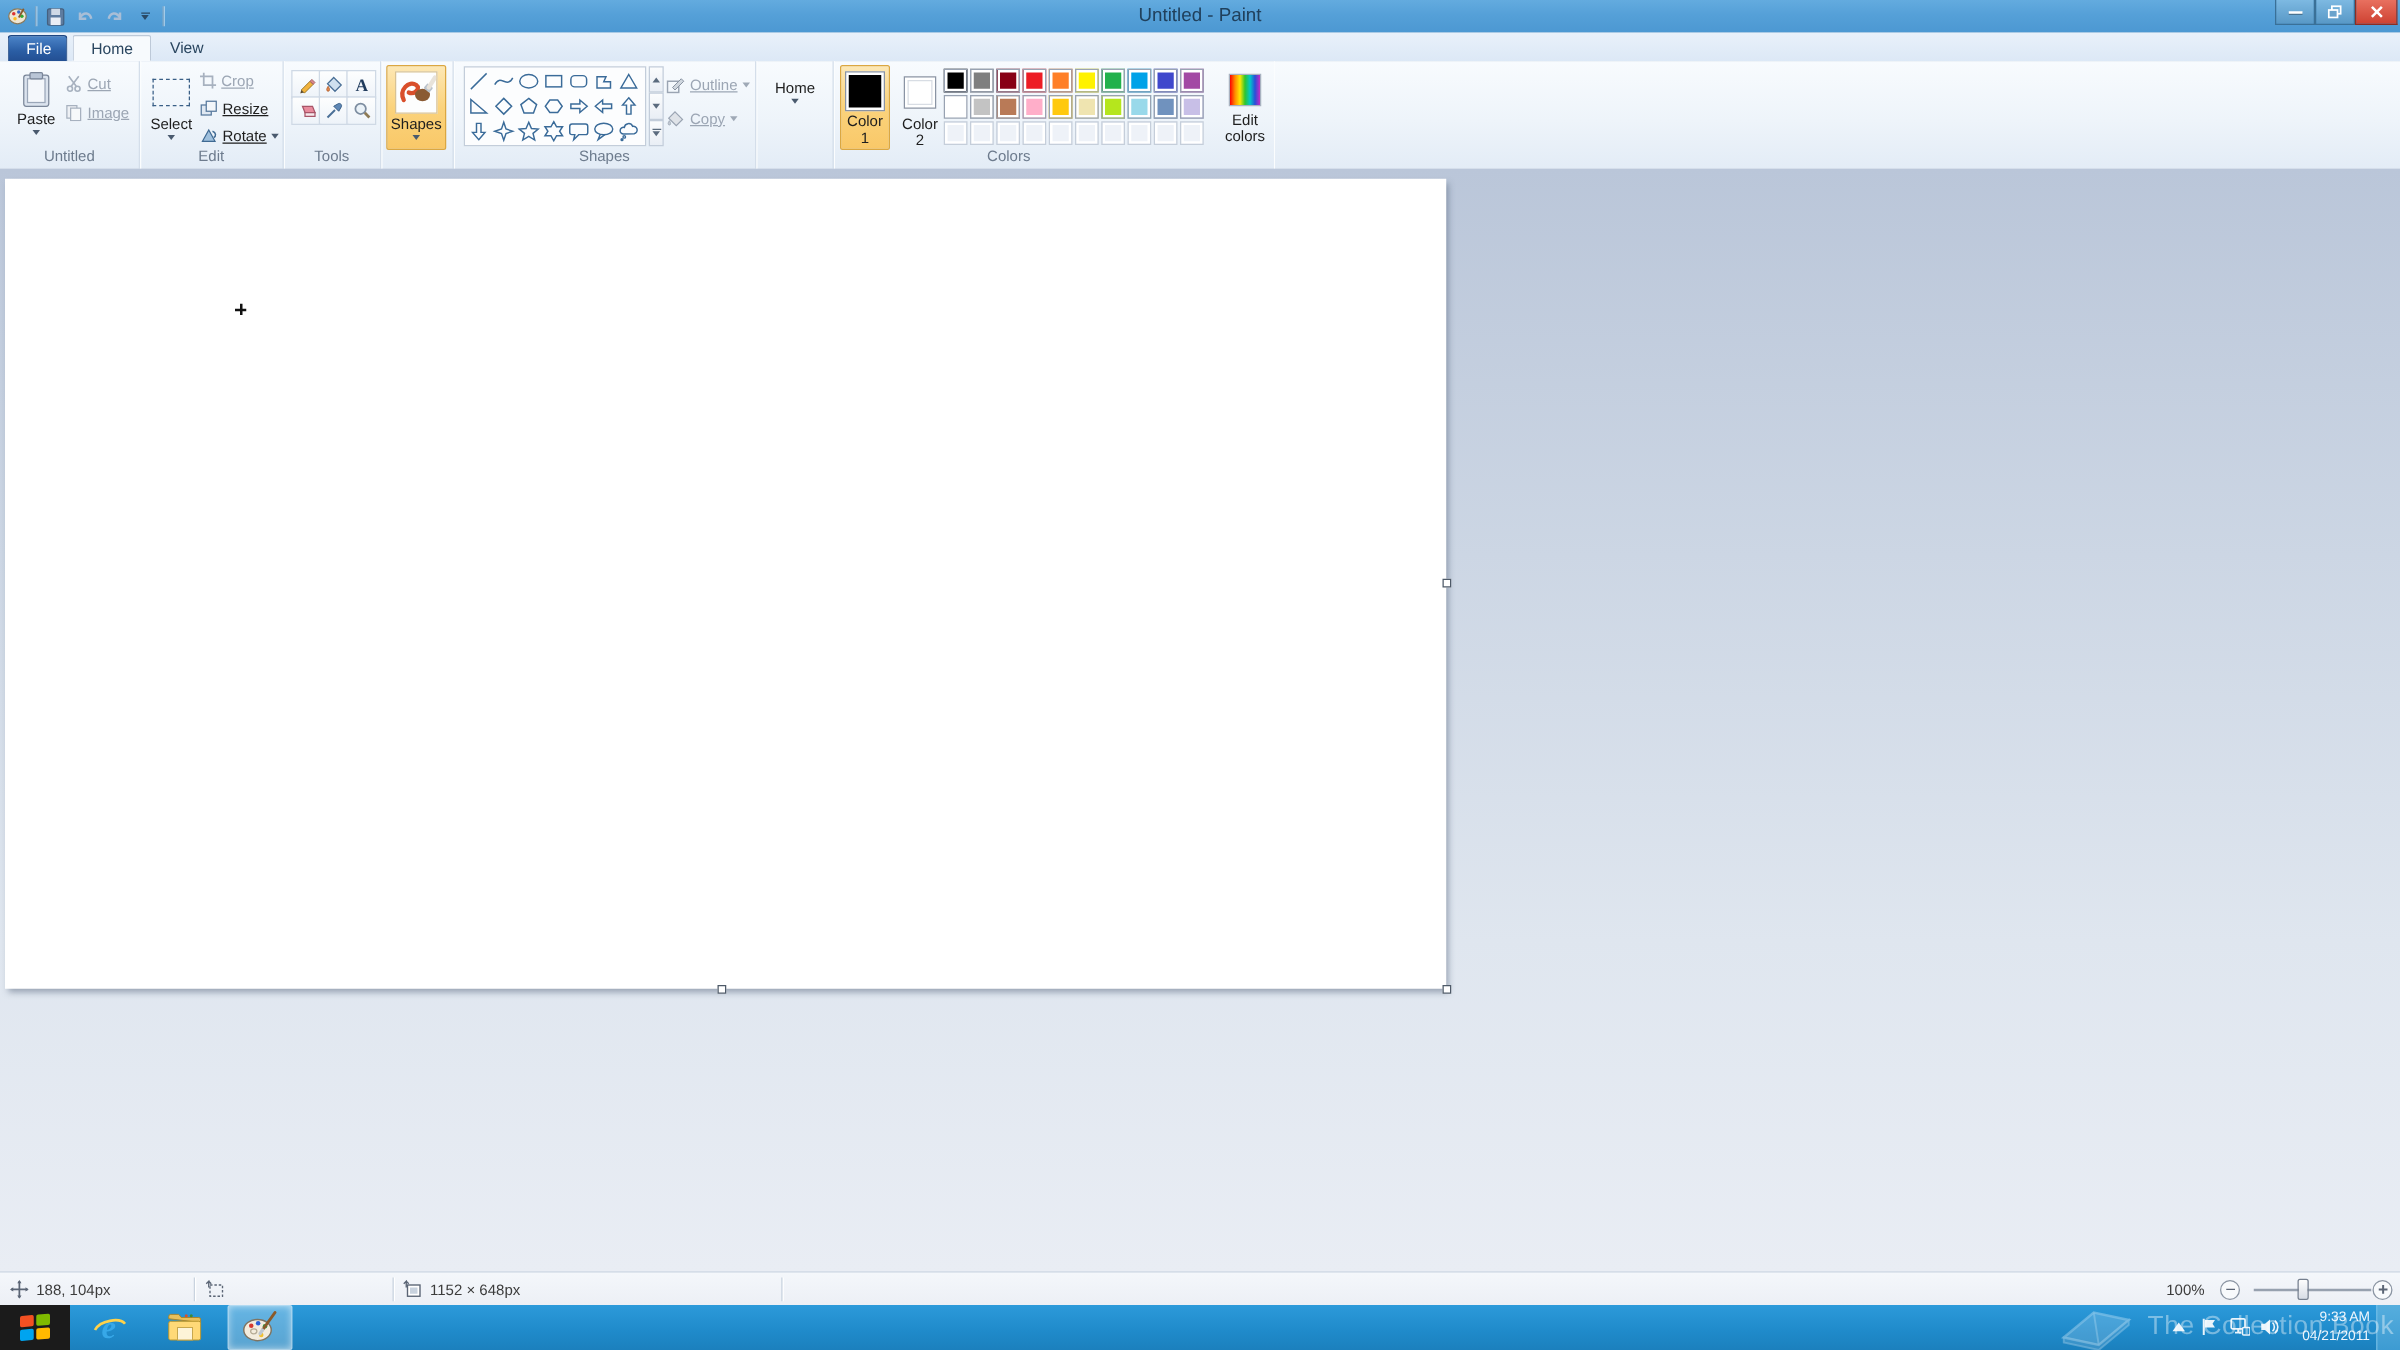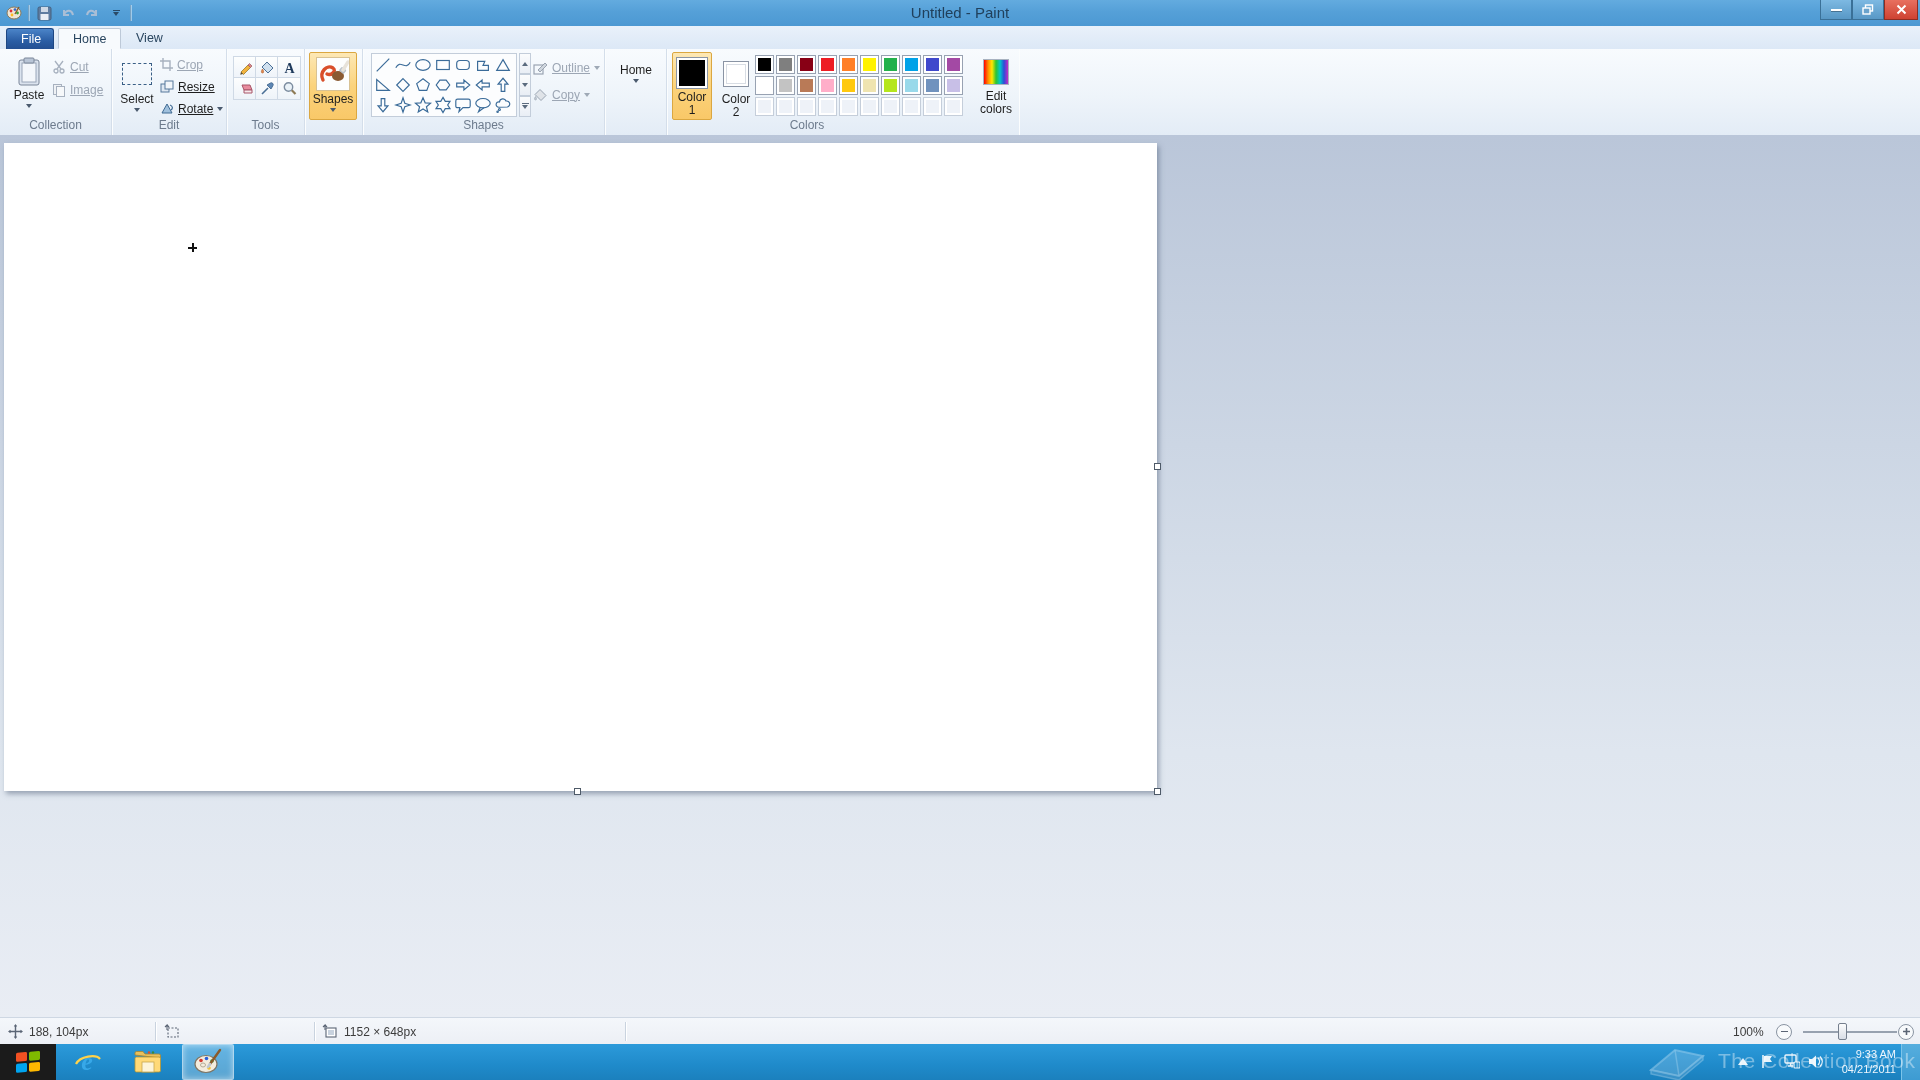--- a/index.html
+++ b/index.html
@@ -214,21 +214,21 @@
           <span>Cut</span>
         </div>
         <div class="smallbtn dis">
           <svg width="14" height="14" viewBox="0 0 14 14">
               <rect x="1.5" y="1.5" width="8" height="10" fill="#eef1f5" stroke="#a7b1bf"></rect>
               <rect x="4.5" y="3.5" width="8" height="10" fill="#f6f8fa" stroke="#a7b1bf"></rect>
             </svg>
           <span>Image</span>
         </div>
       </div>
-      <div class="glabel">Collection</div>
+      <div class="glabel">Untitled</div>
     </div>
 
     <div class="rgroup" style="width:115px;">
       <div class="bigbtn" style="left:4px;width:40px;">
         <span style="width:28px;height:20px;margin-top:6px;border:1.4px dashed #3a5f86;"></span>
         <span class="blabel" style="margin-top:8px;">Select</span>
         <span class="caret"></span>
       </div>
       <div style="position:absolute;left:48px;top:5px;display:flex;flex-direction:column;gap:1px;">
         <div class="smallbtn dis">

